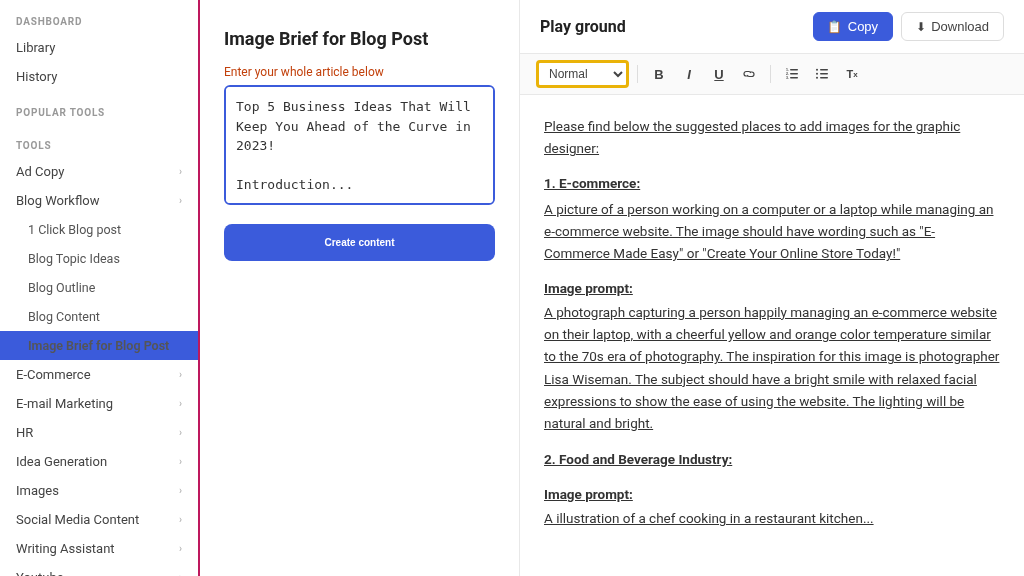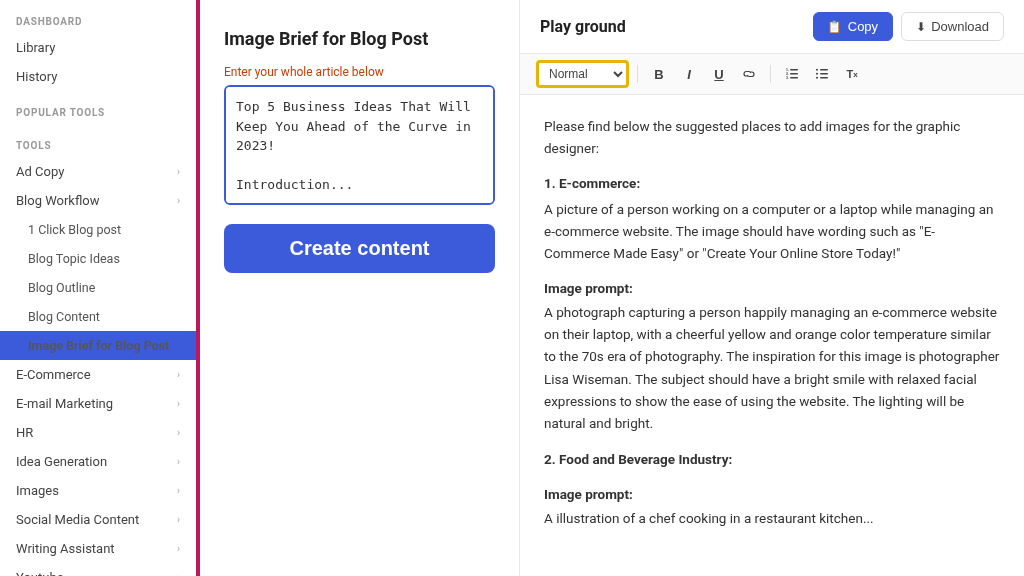--- a/index.html
+++ b/index.html
@@ -12,21 +12,21 @@
       overflow: hidden;
       font-size: 13px;
       color: #333;
     }
 
     
     .sidebar {
       width: 200px;
       min-width: 200px;
       background: #fff;
-      border-right: 4px solid #be185d;
+      border-right: 2px solid #be185d;
       display: flex;
       flex-direction: column;
       overflow-y: auto;
       justify-content: space-between;
     }
     .sidebar-section-label {
       font-size: 10px;
       font-weight: 700;
       color: #999;
       letter-spacing: 0.08em;
@@ -109,21 +109,21 @@
       line-height: 1.5;
       overflow-y: auto;
     }
     .create-btn {
       width: 100%;
       padding: 13px;
       background: #3b5bdb;
       color: #fff;
       border: none;
       border-radius: 8px;
-      font-size: 20px;
+      font-size: 10px;
       font-weight: 600;
       cursor: pointer;
       transition: background 0.15s;
     }
 
     
     .right-pane {
       flex: 1;
       background: #fff;
       display: flex;
@@ -214,21 +214,21 @@
 
     
     .content-area {
       flex: 1;
       overflow-y: auto;
       padding: 20px 24px;
       line-height: 1.65;
       font-size: 13.5px;
       color: #333;
     }
-    .content-area p { margin-bottom: 12px; }
+    .content-area p { margin-bottom: 12px; text-decoration: underline; }
     .content-area .section-heading {
       font-weight: 700;
       margin-top: 4px;
       margin-bottom: 4px;
     }
     .content-area .image-prompt-label {
       font-weight: 700;
       margin-top: 12px;
       margin-bottom: 2px;
     }

